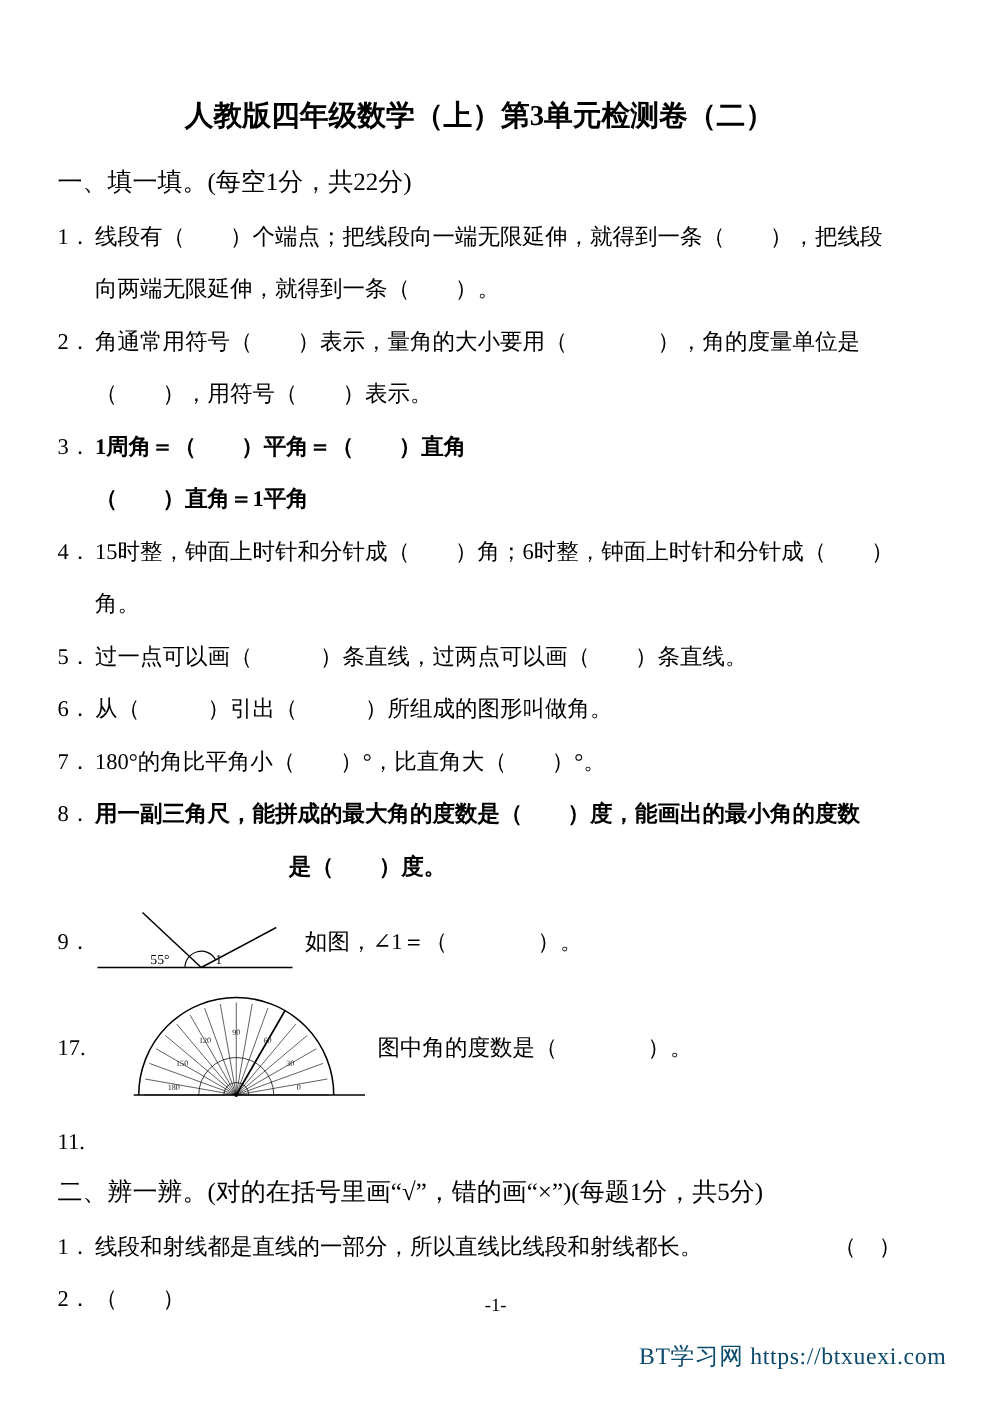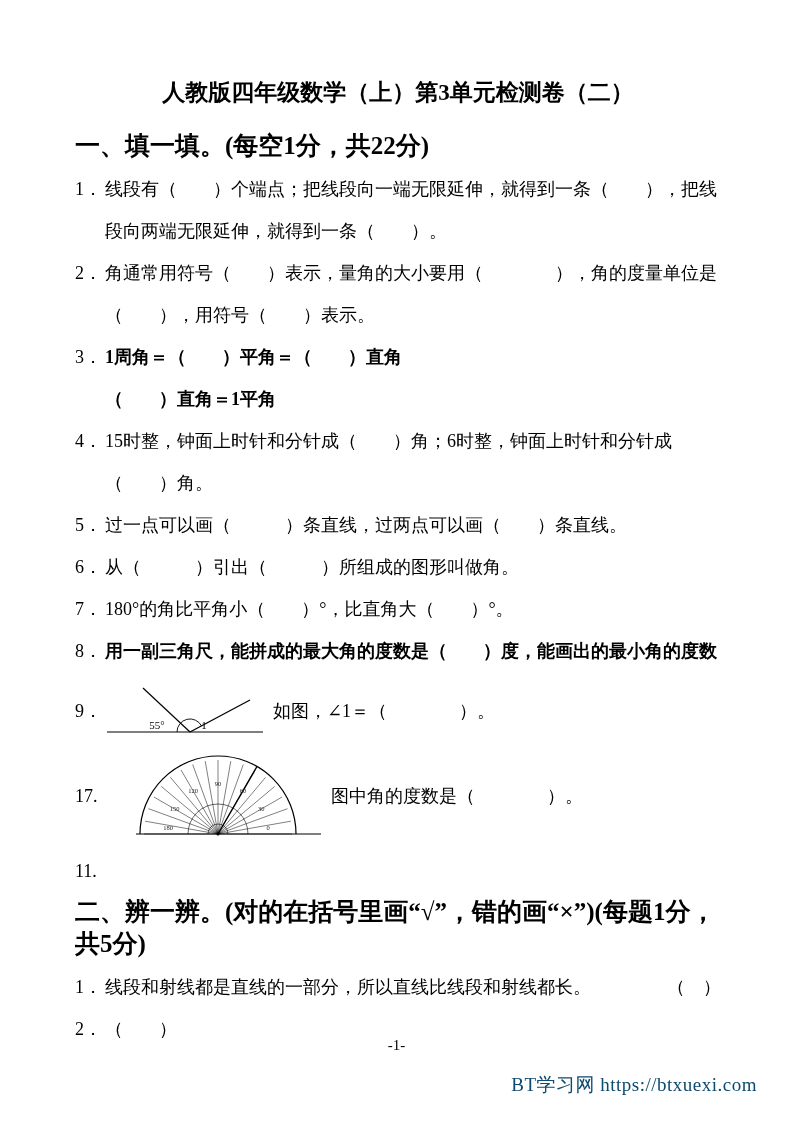--- a/index.html
+++ b/index.html
@@ -5,34 +5,34 @@
   html, body { margin: 0; padding: 0; }
   body {
     width: 793px; height: 1122px;
     background: #ffffff;
     font-family: "Liberation Serif", "DejaVu Serif", serif;
     color: #000;
   }
   .page {
     position: relative;
     width: 793px; height: 1122px;
-    padding: 78px 72px 0 75px;
+    padding: 78px 72px 0 46px;
     box-sizing: border-box;
     overflow: hidden;
   }
   .title {
     margin: 0 0 22px 0;
     text-align: center;
     font-size: 23px;
     font-weight: bold;
     line-height: 30px;
   }
   .sec-heading {
-    font-size: 25px;
-    font-weight: bold;
+    font-size: 20px;
+    font-weight: normal;
     line-height: 32px;
     margin: 4px 0 6px 0;
   }
   .q {
     position: relative;
     padding-left: 30px;
     font-size: 18px;
     line-height: 42px;
     min-height: 42px;
   }
@@ -110,20 +110,21 @@
   </div>
 
   <div class="q">
     <span class="qnum">7．</span>
     <span class="q-text">180°的角比平角小（　　）°，比直角大（　　）°。</span>
   </div>
 
   <div class="q">
     <span class="qnum">8．</span>
     <span class="qline">用一副三角尺，能拼成的最大角的度数是（　　）度，能画出的最小角的度数</span>
+    <span class="qline qline-indent">是（　　）度。</span>
   </div>
 
   <div class="q q-row">
     <span class="qnum">9．</span>
     <svg class="angle-fig" width="160" height="62" viewBox="0 0 160 62">
       <g stroke="#000" stroke-width="1.2" fill="none">
         <line x1="2" y1="52" x2="158" y2="52"></line>
         <line x1="85" y1="52" x2="38" y2="8"></line>
         <line x1="85" y1="52" x2="145" y2="20"></line>
         <path d="M 72 52 A 13 13 0 0 1 96.5 45.9" stroke-width="0.9"></path>

